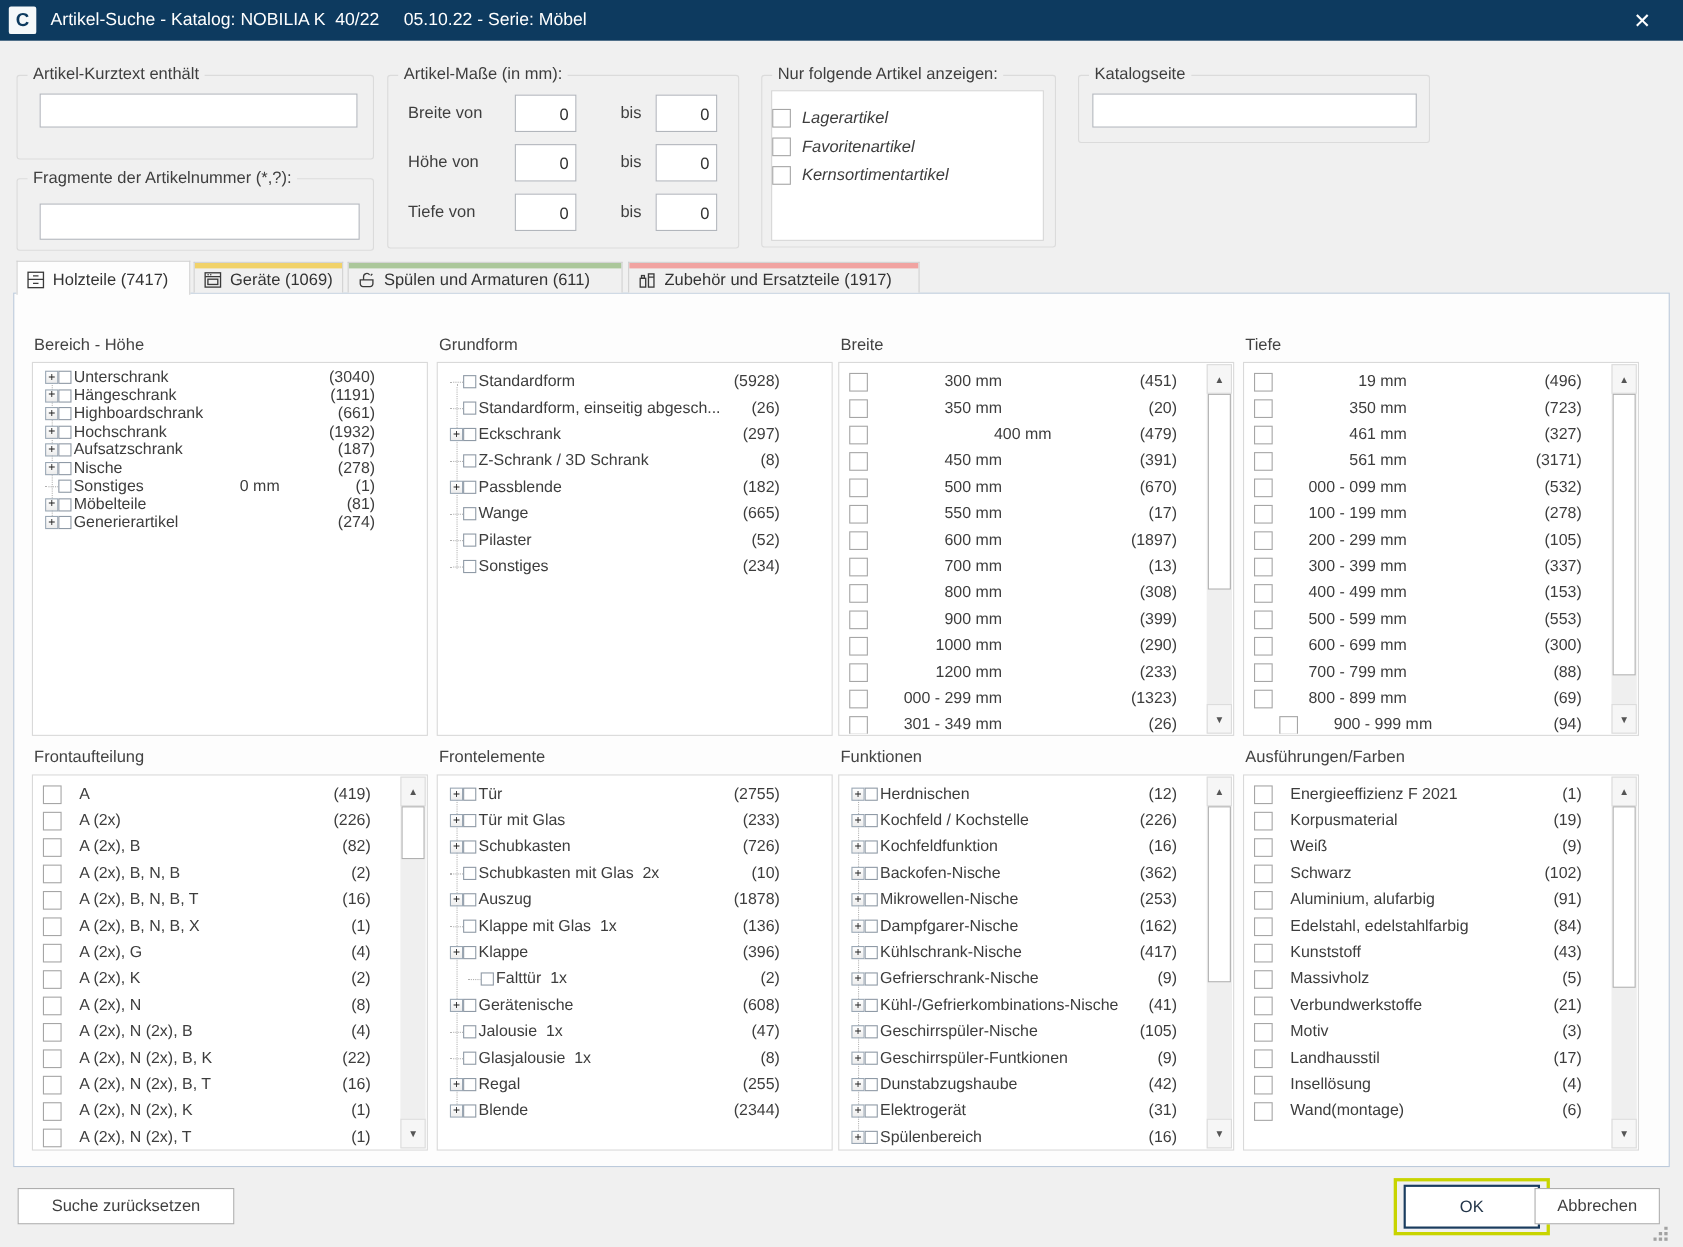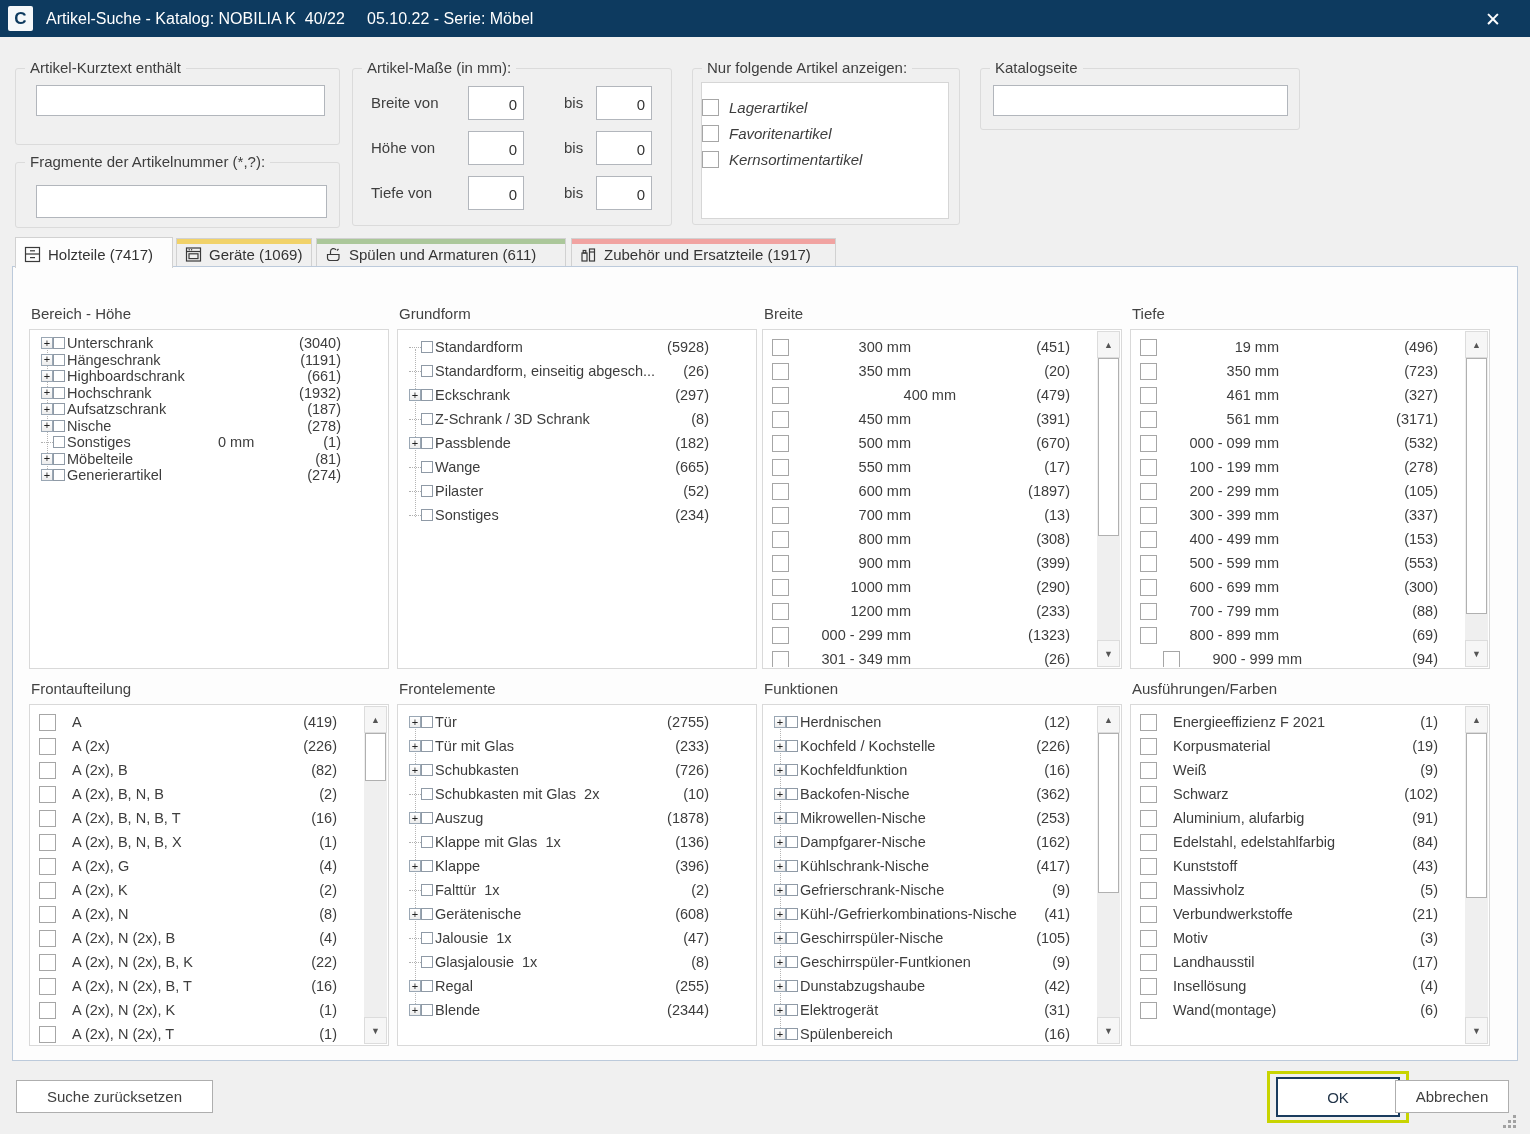--- a/index.html
+++ b/index.html
@@ -591,21 +591,21 @@
             <div class="cb sm"></div>
             <div class="lbl">Klappe mit Glas  1x</div>
             <div class="count">(136)</div>
           </div>
           <div class="row" style="height: 24px;">
             <div class="expander">+</div>
             <div class="cb sm"></div>
             <div class="lbl">Klappe</div>
             <div class="count">(396)</div>
           </div>
-          <div class="row" style="height: 24px;">
+          <div class="row" style="height: 24px; padding-left: 16px;">
             <div class="stub"></div>
             <div class="cb sm"></div>
             <div class="lbl">Falttür  1x</div>
             <div class="count">(2)</div>
           </div>
           <div class="row" style="height: 24px;">
             <div class="expander">+</div>
             <div class="cb sm"></div>
             <div class="lbl">Gerätenische</div>
             <div class="count">(608)</div>

